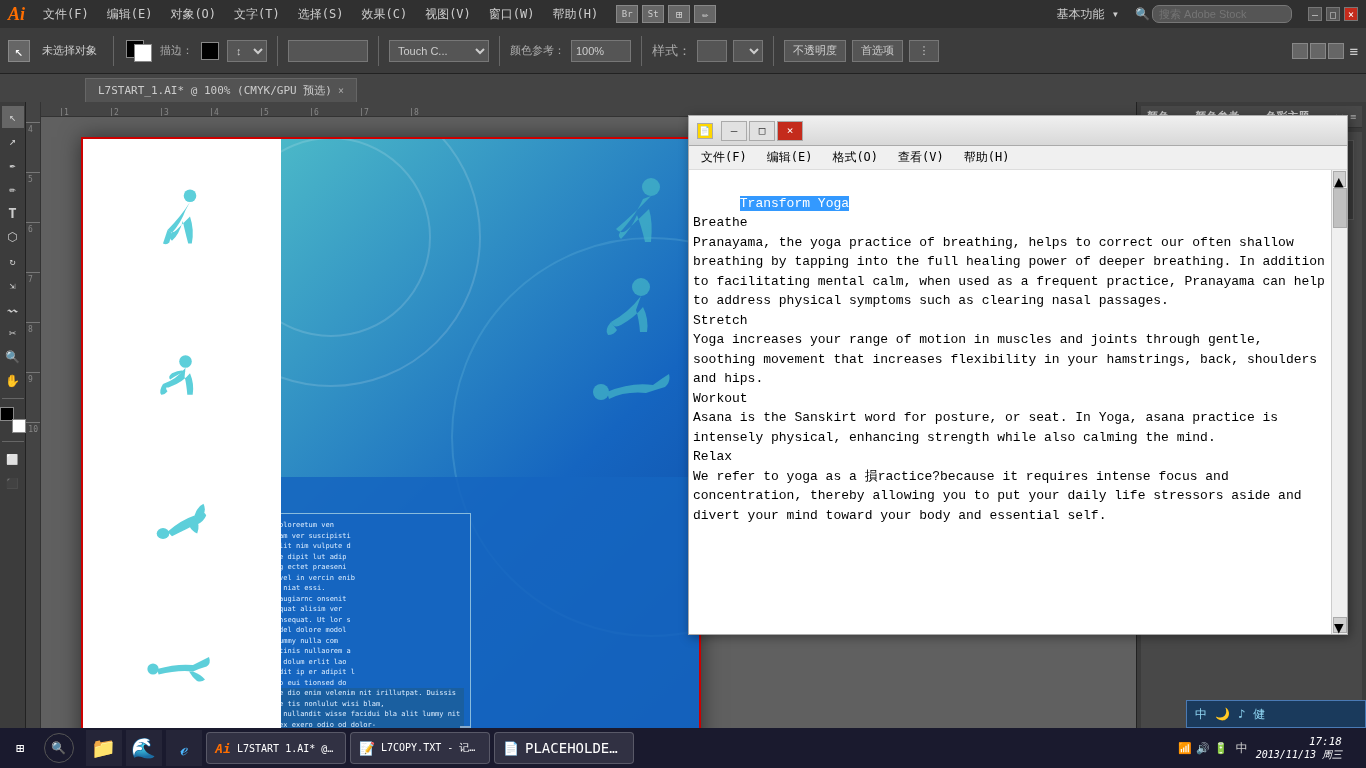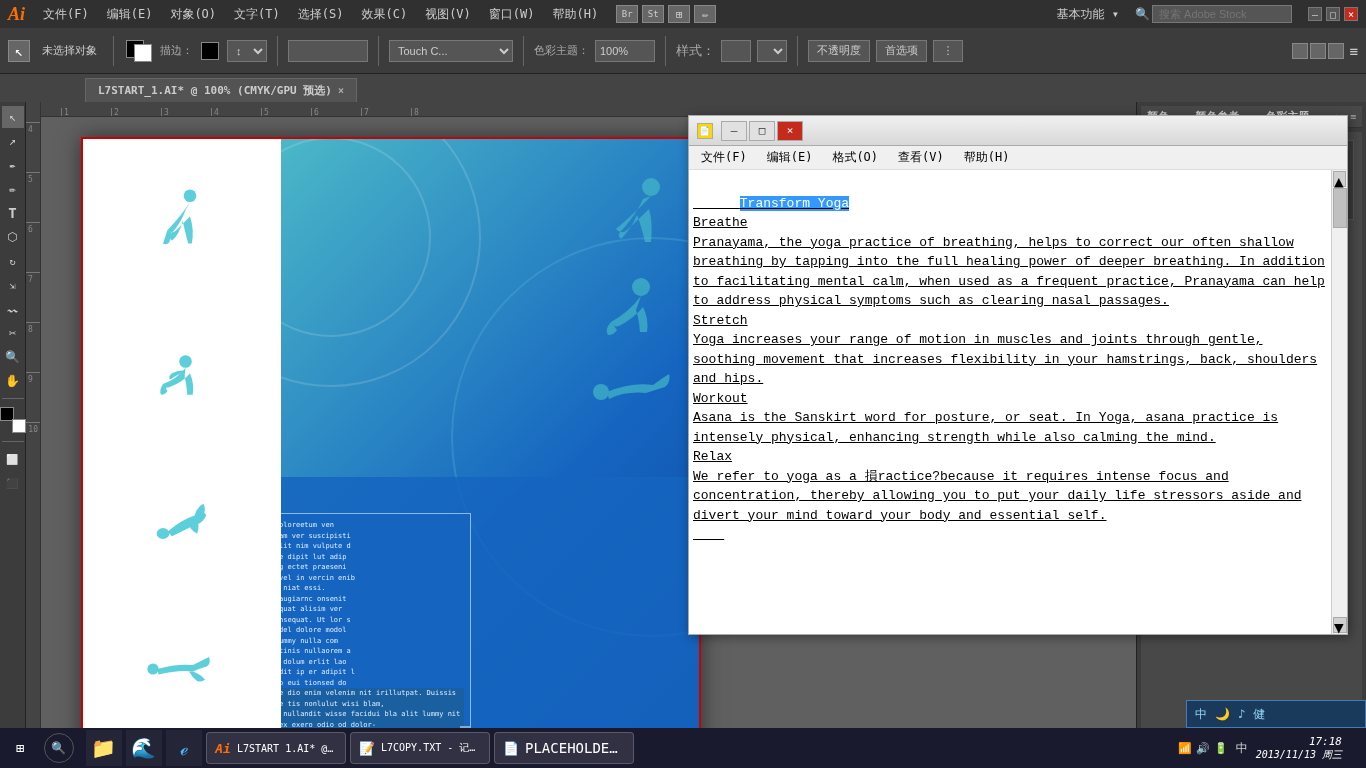--- a/index.html
+++ b/index.html
@@ -125,21 +125,20 @@
     }
 
     
     #doc-tab-bar {
       height: 28px;
       background: #444;
       display: flex;
       align-items: flex-end;
       padding-left: 85px;
       flex-shrink: 0;
-      font-weight: bold;
     }
 
     .doc-tab {
       background: #535353;
       border: 1px solid #666;
       border-bottom: none;
       padding: 4px 12px;
       font-size: 11px;
       color: #ccc;
       display: flex;
@@ -405,21 +404,20 @@
       padding: 4px;
       position: relative;
     }
 
     #notepad-text {
       font-family: 'Courier New', Courier, monospace;
       font-size: 13px;
       color: #000;
       white-space: pre-wrap;
       line-height: 1.5;
-      text-decoration: underline;
     }
 
     .text-highlight {
       background: #3399FF;
       color: white;
     }
 
     #notepad-scrollbar {
       position: absolute;
       top: 0; right: 0;
@@ -607,21 +605,21 @@
         <span style="font-size:11px;color:#ccc;">✏</span>
       </div>
     </div>
 
     <div class="menubar-right">
       <span class="menu-item">
         <span>基本功能</span> ▾
       </span>
       <div style="display:flex;align-items:center;gap:2px;">
         <span style="font-size:12px;color:#ccc;">🔍</span>
-        <input class="search-box" type="text" style="font-size: 11px;" placeholder="搜索 Adobe Stock">
+        <input class="search-box" type="text" style="font-size: 11px; border-radius: 7px;" placeholder="搜索 Adobe Stock">
       </div>
       <div class="win-controls">
         <div class="win-ctrl">—</div>
         <div class="win-ctrl">□</div>
         <div class="win-ctrl" style="background:#c42b1c;color:white;">×</div>
       </div>
     </div>
   </div>
 
   <div id="ai-toolbar">
@@ -639,25 +637,25 @@
     <span style="font-size:11px;color:#aaa;">描边：</span>
     <div style="width:18px;height:18px;background:#000;border:1px solid #888;margin:0 2px;"></div>
     <select class="toolbar-select" style="width:40px;">
       <option>↕</option>
     </select>
     <div class="toolbar-separator"></div>
 
     <div style="width:80px;height:22px;background:#555;border:1px solid #777;"></div>
     <div class="toolbar-separator"></div>
 
-    <select class="toolbar-select" style="width:124px;">
+    <select class="toolbar-select" style="width:100px;">
       <option>Touch C...</option>
     </select>
     <div class="toolbar-separator"></div>
-    <span style="font-size:11px;color:#aaa;">色彩主题：</span>
+    <span style="font-size:11px;color:#aaa;">颜色参考：</span>
     <input class="toolbar-input" type="text" value="100%" style="">
     <div class="toolbar-separator"></div>
     <span style="font-size:13px;color:#aaa;">样式：</span>
     <div style="width:30px;height:22px;background:#555;border:1px solid #777;"></div>
     <select class="toolbar-select" style="width:30px;">
       <option>▾</option>
     </select>
     <div class="toolbar-separator"></div>
     <button class="toolbar-btn">不透明度</button>
     <button class="toolbar-btn">首选项</button>

